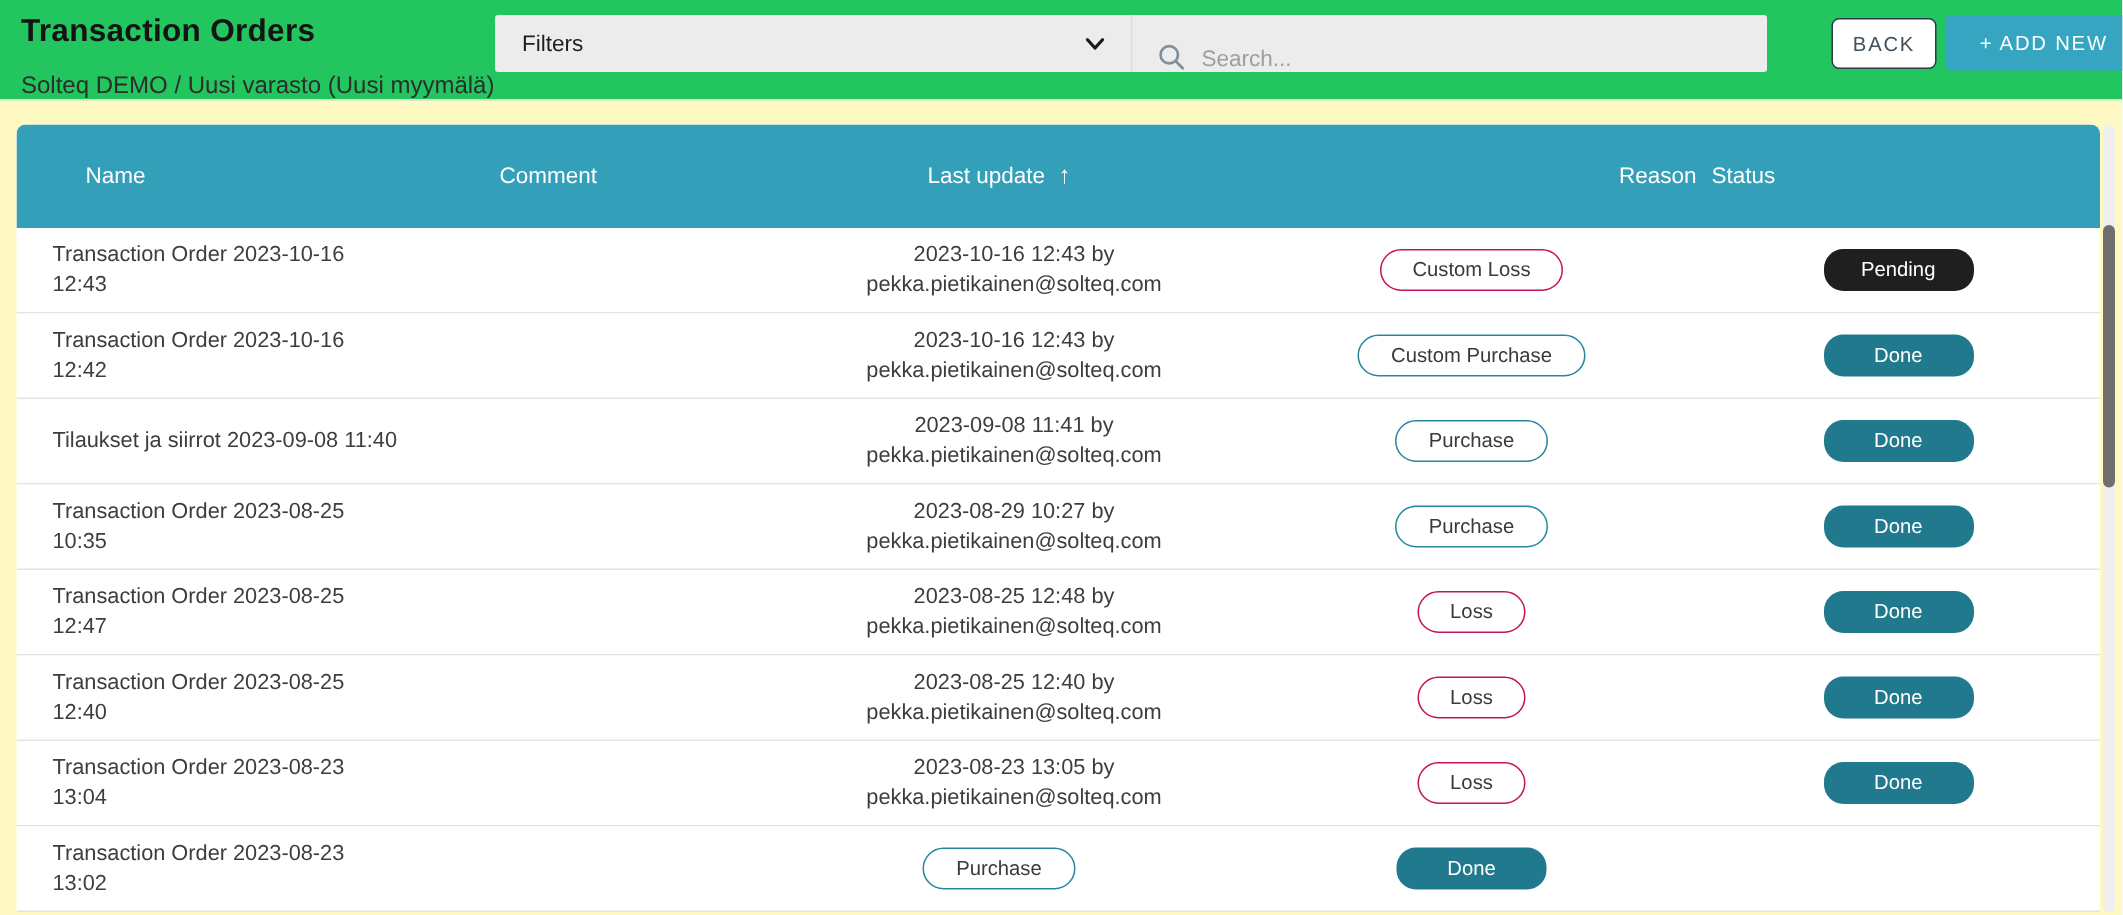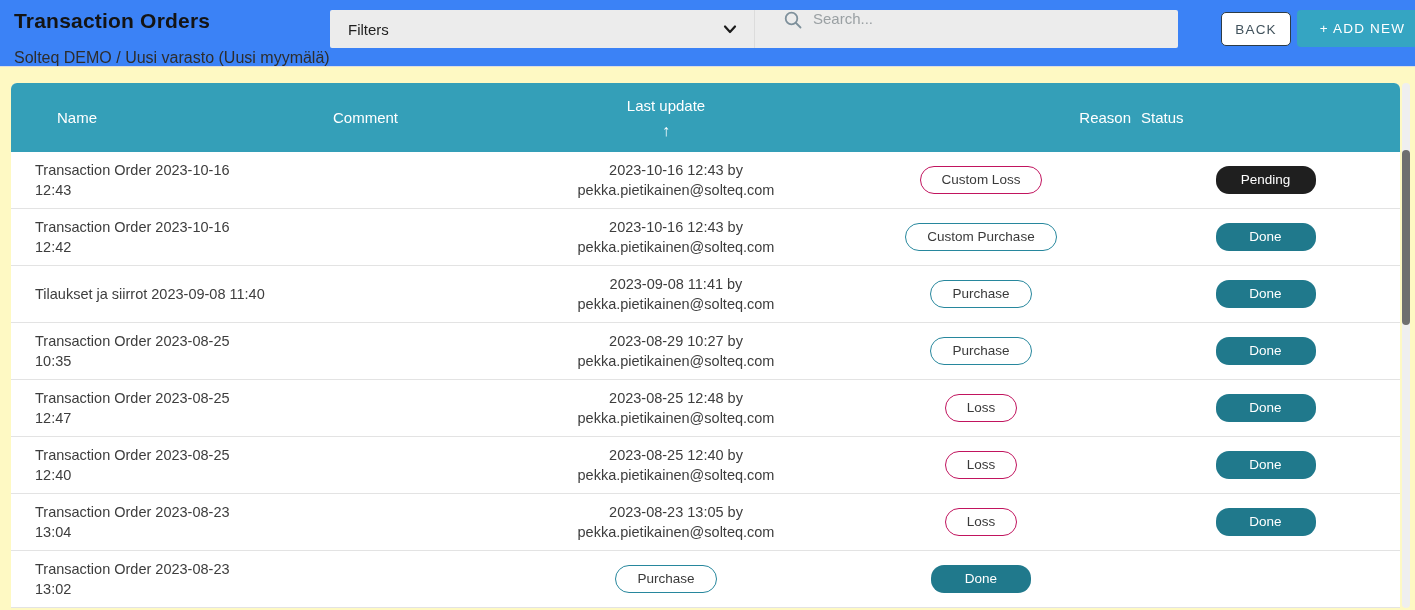--- a/index.html
+++ b/index.html
@@ -1,32 +1,32 @@
 <!DOCTYPE html>
 <html style="--accent: #35a5c2; --table_header: #349fb8; --status_done: #20798c; --status_pending: #1f1f1f; --reason_loss: #c1145e; --reason_purchase: #27879d;"><head>
 <meta charset="utf-8">
 <style>
   * { margin:0; padding:0; box-sizing:border-box; }
   html,body { background:#fff; }
   body { font-family:"Liberation Sans","DejaVu Sans",sans-serif; }
   .page { position:relative; width:1415px; height:610px; overflow:hidden; background:#e9e9e9; }
 
   
-  .topbar { position:relative; width:100%; height:67px; background:#3b82f6; border-bottom:1px solid #dedede; }
+  .topbar { position:relative; width:100%; height:67px; background:#22c55e; border-bottom:1px solid #dedede; }
   .title-block { position:absolute; left:14px; top:9px; }
   .page-title { font-size:21px; font-weight:700; color:#141414; letter-spacing:.2px; }
   .page-subtitle { margin-top:16px; font-size:16px; color:#2d2d2d; }
 
   .filters-select { position:absolute; left:330px; top:10px; width:424px; height:38px;
     background:#ececec; display:flex; align-items:center; justify-content:space-between;
     padding:0 16px 0 18px; cursor:pointer; border-radius:2px 0 0 2px; }
   .filters-label { font-size:15px; color:#1e1e1e; }
 
   .searchbox { position:absolute; left:754px; top:10px; width:424px; height:38px;
-    background:#ececec; display:flex; align-items:flex-start; padding:0 12px 0 28px;
+    background:#ececec; display:flex; align-items:flex-end; padding:0 12px 0 16px;
     border-left:1px solid #dcdcdc; border-radius:0 2px 2px 0; }
   .searchbox input { flex:1; margin-left:10px; background:transparent; border:none; outline:none;
     font-family:inherit; font-size:15px; color:#333; }
   .searchbox input::placeholder { color:#9aa0a3; }
 
   .btn-back { position:absolute; left:1221px; top:12px; width:70px; height:34px;
     background:#fff; border:1.5px solid #2d3c46; border-radius:5px; color:#41525c;
     font-family:inherit; font-size:13.5px; letter-spacing:1.2px; font-weight:500; cursor:pointer; }
   .btn-addnew { position:absolute; left:1297px; top:10px; width:131px; height:37px;
     background:var(--accent,#35a5c2); border:none; border-radius:4px; color:#fff;
@@ -34,21 +34,21 @@
 
   
   .content { position:relative; width:100%; height:543px; background:#fef9c3; }
   .card { position:absolute; left:11px; top:16px; width:1389px; height:525px;
     background:#fff; border-radius:6px 6px 0 0; overflow:hidden; }
 
   .thead { display:grid; grid-template-columns:310px 180px 330px 300px 1fr; align-items:center;
     height:69px; background:var(--table_header,#349fb8); color:#fff; font-size:15px; font-weight:500; }
   .th-name { padding-left:46px; }
   .th-comment { padding-left:12px; }
-  .th-update { display:flex; align-items:center; justify-content:center; gap:9px; cursor:pointer;flex-direction:column; }
+  .th-update { display:flex; align-items:center; justify-content:center; gap:9px; cursor:pointer; }
   .sort-arrow { font-size:16px; line-height:1; }
   .th-reason { text-align:right; }
   .th-status { padding-left:10px; }
 
   .row { display:grid; grid-template-columns:310px 180px 330px 300px 1fr; align-items:center;
     height:57px; border-bottom:1px solid #e3e3e3; background:#fff; cursor:pointer; }
   .cell { font-size:14.5px; color:#3d3d3d; line-height:20px; }
   .cell-name { padding-left:24px; padding-right:56px; }
   .cell-comment { padding-left:12px; }
   .cell-update { text-align:center; padding-right:10px; padding-left:30px; }

